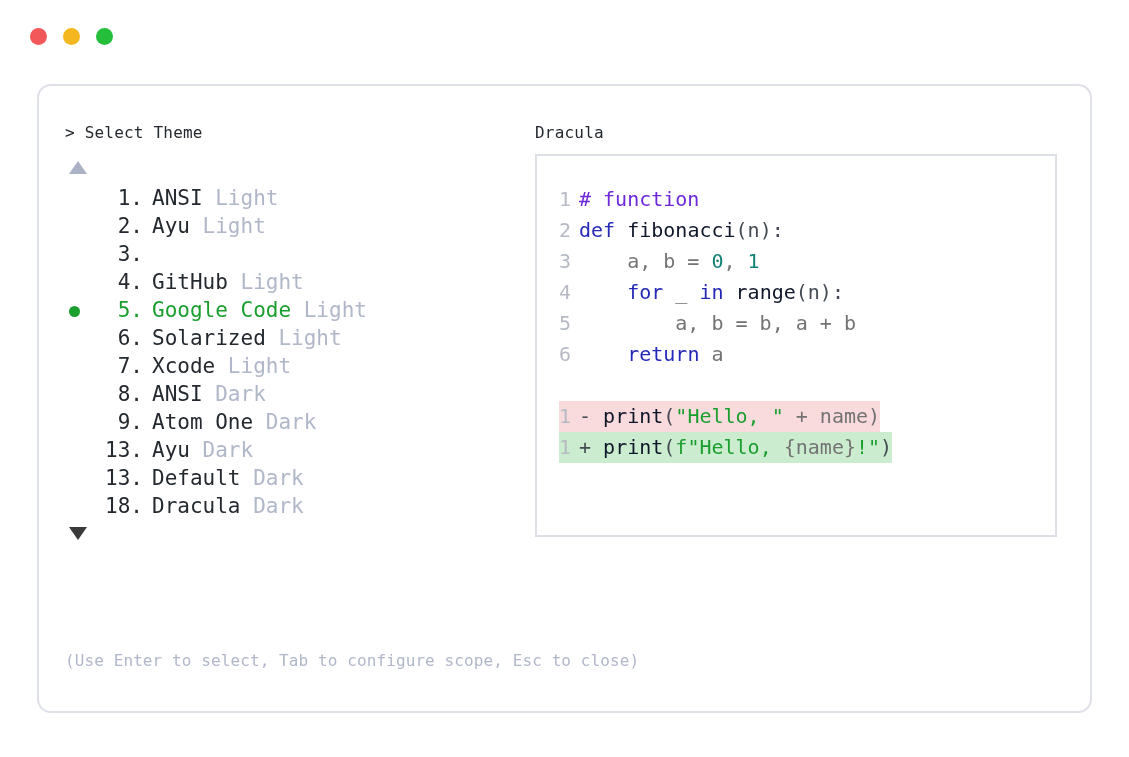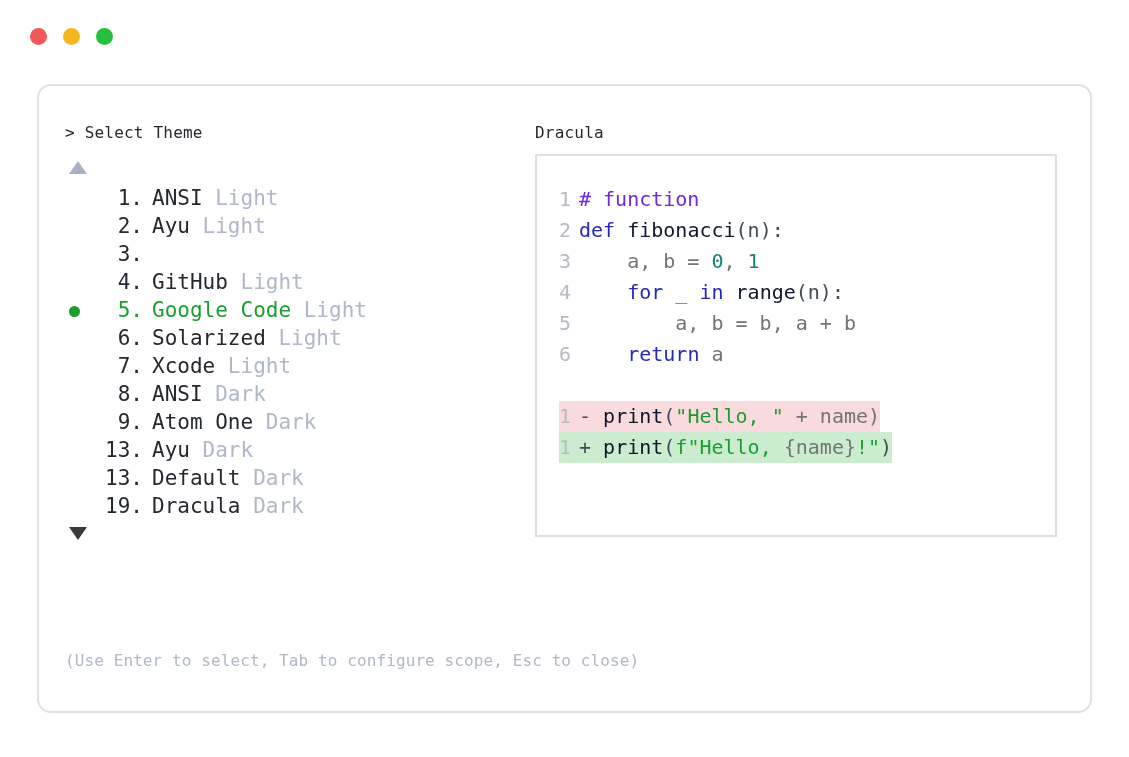--- a/index.html
+++ b/index.html
@@ -215,21 +215,21 @@
               <li class="theme-row"><span class="bullet-cell"><span class="bullet hidden"></span></span><span class="num-cell">2.</span><span class="name-cell">Ayu<span class="variant"> Light</span></span></li>
               <li class="theme-row"><span class="bullet-cell"><span class="bullet hidden"></span></span><span class="num-cell">3.</span></li>
               <li class="theme-row"><span class="bullet-cell"><span class="bullet hidden"></span></span><span class="num-cell">4.</span><span class="name-cell">GitHub<span class="variant"> Light</span></span></li>
               <li class="theme-row selected"><span class="bullet-cell"><span class="bullet" style="background: rgb(26, 158, 46);"></span></span><span class="num-cell">5.</span><span class="name-cell">Google Code<span class="variant"> Light</span></span></li>
               <li class="theme-row"><span class="bullet-cell"><span class="bullet hidden"></span></span><span class="num-cell">6.</span><span class="name-cell">Solarized<span class="variant"> Light</span></span></li>
               <li class="theme-row"><span class="bullet-cell"><span class="bullet hidden"></span></span><span class="num-cell">7.</span><span class="name-cell">Xcode<span class="variant"> Light</span></span></li>
               <li class="theme-row"><span class="bullet-cell"><span class="bullet hidden"></span></span><span class="num-cell">8.</span><span class="name-cell">ANSI<span class="variant"> Dark</span></span></li>
               <li class="theme-row"><span class="bullet-cell"><span class="bullet hidden"></span></span><span class="num-cell">9.</span><span class="name-cell">Atom One<span class="variant"> Dark</span></span></li>
               <li class="theme-row"><span class="bullet-cell"><span class="bullet hidden"></span></span><span class="num-cell">13.</span><span class="name-cell">Ayu<span class="variant"> Dark</span></span></li>
               <li class="theme-row"><span class="bullet-cell"><span class="bullet hidden"></span></span><span class="num-cell">13.</span><span class="name-cell">Default<span class="variant"> Dark</span></span></li>
-              <li class="theme-row"><span class="bullet-cell"><span class="bullet hidden"></span></span><span class="num-cell">19.</span><span class="name-cell">Dracula<span class="variant"> Dark</span></span></li>
+              <li class="theme-row"><span class="bullet-cell"><span class="bullet hidden"></span></span><span class="num-cell">18.</span><span class="name-cell">Dracula<span class="variant"> Dark</span></span></li>
             </ul>
 
           <div class="arrow-row">
             <span class="arrow arrow-down" style="border-top-color: rgb(58, 58, 58);"></span>
           </div>
         </div>
 
         <div class="col-right">
           <div class="col-head">Dracula</div>
           <div class="preview-box">

